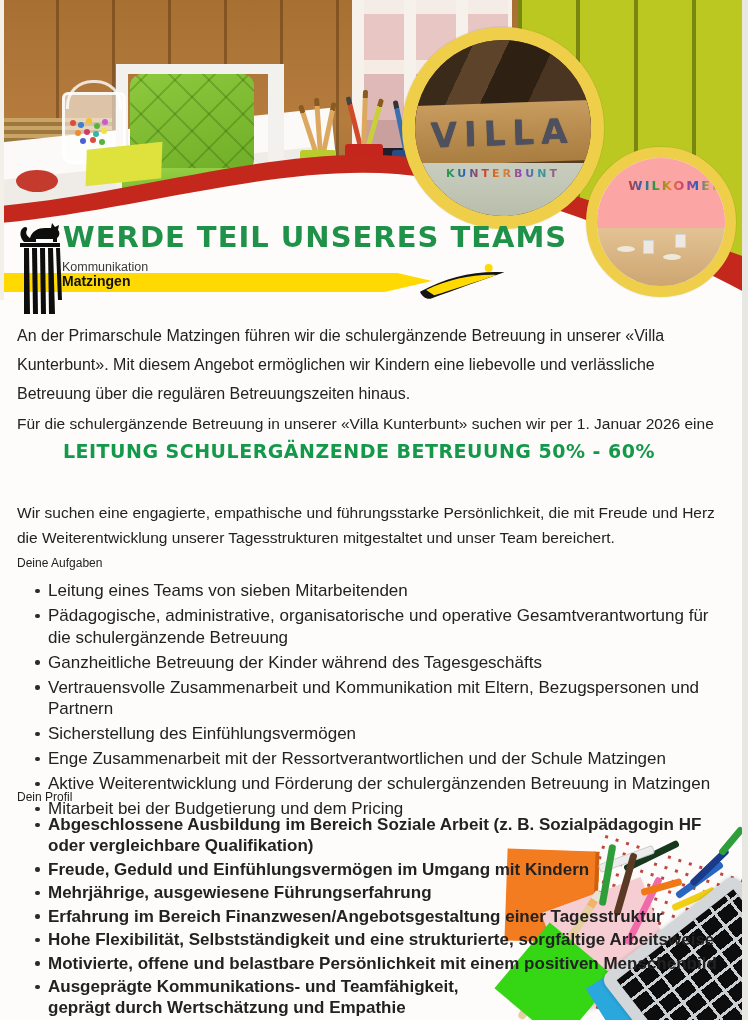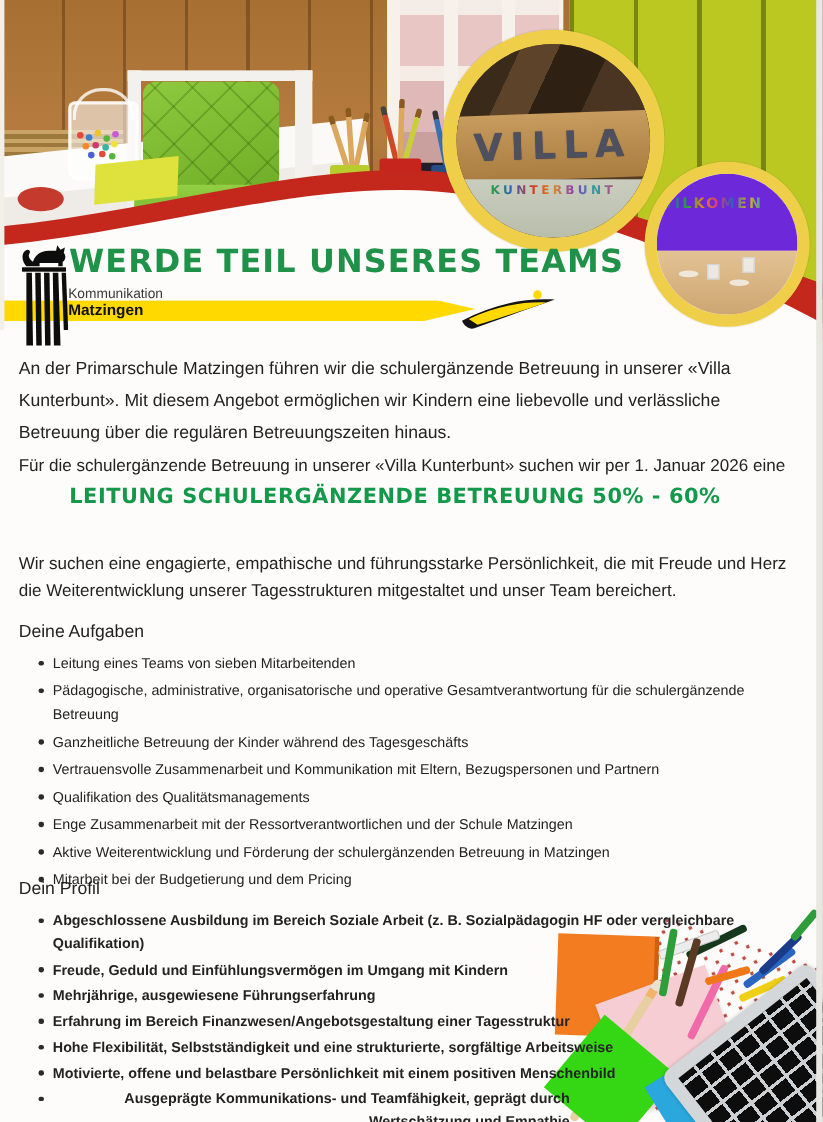--- a/index.html
+++ b/index.html
@@ -74,21 +74,21 @@
   .beams{position:absolute;left:0;top:0;width:100%;height:48%;background:
      linear-gradient(115deg,#3a2a1a 0 28%,#5d432a 28% 44%,#2e2012 44% 66%,#4a3522 66%);}
   .villa-sign{position:absolute;left:-6%;right:-6%;top:36%;height:34%;background:linear-gradient(180deg,#c79c5e,#a97c40);
      transform:rotate(-2deg);display:flex;align-items:center;justify-content:center;}
   .villa-text{font-family:"DejaVu Sans",sans-serif;font-weight:bold;font-size:34px;letter-spacing:7px;color:#4e505e;text-shadow:0 0 1px #3a3c48;}
   .sign-under{position:absolute;left:0;bottom:0;width:100%;height:30%;background:linear-gradient(180deg,#c9cdbf,#b9beab);text-align:center;}
   .hanging-text{font-family:"DejaVu Sans",sans-serif;font-weight:bold;font-size:11px;letter-spacing:3px;
      background:linear-gradient(90deg,#2aa03a,#2a62c0,#d13a2a,#e08a1e,#8a3ac0,#2aa0a0,#d13a7a);
      -webkit-background-clip:text;background-clip:text;color:transparent;}
   .circle-small{left:586px;top:147px;width:128px;height:128px;border:11px solid #efcf4a;background:#f4f1ea;}
-  .welcome-wall{position:absolute;left:0;top:0;width:100%;height:55%;background:#6d28d9;text-align:left;padding-top:18px;box-sizing:border-box;}
+  .welcome-wall{position:absolute;left:0;top:0;width:100%;height:55%;background:#fca5a5;text-align:right;padding-top:18px;box-sizing:border-box;}
   .welcome-text{font-family:"DejaVu Sans",sans-serif;font-weight:bold;font-size:13px;letter-spacing:2px;
      background:linear-gradient(90deg,#d13a2a,#2a62c0,#2aa03a,#e08a1e,#d13a7a,#2a62c0,#e0b01e,#2aa0a0);
      -webkit-background-clip:text;background-clip:text;color:transparent;}
   .welcome-table{position:absolute;left:0;bottom:0;width:100%;height:45%;background:linear-gradient(180deg,#e3c294,#cda671);}
   .glass{position:absolute;width:9px;height:12px;background:rgba(240,244,248,.8);border:1px solid #cfd4d8;}
   .glass-a{left:78px;top:76px;}
   .glass-b{left:46px;top:82px;}
   .plate{position:absolute;width:18px;height:6px;border-radius:50%;background:#efe8da;}
   .plate-a{left:20px;top:88px;}
   .plate-b{left:66px;top:96px;}
@@ -109,26 +109,26 @@
   
   .body-text{position:absolute;z-index:2;}
   .p1{left:17px;top:305px;width:700px;font-size:16px;line-height:29px;}
   .p2{left:17px;top:397px;width:724px;font-size:15.5px;line-height:22px;}
   .h2-green{left:0;top:440px;width:718px;text-align:center;font-family:"DejaVu Sans",sans-serif;
      font-weight:bold;font-size:19px;letter-spacing:.5px;color:#14984a;}
   .p3{left:17px;top:484px;width:716px;font-size:15.5px;line-height:25.5px;}
   .section{left:17px;width:714px;}
   .sec-tasks{top:549px;}
   .sec-profile{top:783px;}
-  .sec-title{font-size:16px;line-height:20px;margin:16px 0 7px 0;font-weight:normal;}
+  .sec-title{font-size:12px;line-height:20px;margin:4px 0 7px 0;font-weight:normal;}
   .flyer-list{list-style:none;margin:0;padding:0 0 0 31px;}
-  .flyer-list li{position:relative;font-size:13px;line-height:21.5px;margin-bottom:3.5px;}
+  .flyer-list li{position:relative;font-size:17px;line-height:21.5px;margin-bottom:3.5px;}
   .flyer-list li::before{content:"";position:absolute;left:-13px;top:8.5px;width:4.5px;height:4.5px;border-radius:50%;background:#2b2b2b;}
   .sec-profile .flyer-list li{line-height:21px;margin-bottom:2.5px;font-weight:bold;}
-  .narrow{max-width:470px;text-align:right;}
+  .narrow{max-width:470px;}
 
   
   .collage{position:absolute;left:500px;top:822px;width:242px;height:198px;z-index:1;}
   .dots{position:absolute;left:72px;top:28px;width:158px;height:176px;transform:rotate(18deg);
      background-image:radial-gradient(circle,#b5342b 1.6px,rgba(0,0,0,0) 1.9px);background-size:11px 11px;opacity:.9;}
   .orange-note{position:absolute;left:6px;top:28px;width:92px;height:92px;background:#f47c20;transform:rotate(2deg);box-shadow:inset -4px 0 0 #d05f10;}
   .pink-note{position:absolute;left:56px;top:70px;width:106px;height:106px;background:#f6cdd2;transform:rotate(-20deg);box-shadow:0 2px 4px rgba(0,0,0,.12);}
   .green-note{position:absolute;left:12px;top:118px;width:86px;height:86px;background:#35d614;transform:rotate(40deg);}
   .blue-note{position:absolute;left:104px;top:134px;width:96px;height:96px;background:#2aa7dd;transform:rotate(-32deg);}
   .wood-pencil{position:absolute;left:56px;top:58px;width:8px;height:150px;border-radius:4px;transform:rotate(32deg);
@@ -245,21 +245,21 @@
   <div class="body-text h2-green">LEITUNG SCHULERGÄNZENDE BETREUUNG 50% - 60%</div>
   <p class="body-text p3">Wir suchen eine engagierte, empathische und führungsstarke Persönlichkeit, die mit Freude und Herz die Weiterentwicklung unserer Tagesstrukturen mitgestaltet und unser Team bereichert.</p>
 
   <div class="body-text section sec-tasks">
     <h3 class="sec-title">Deine Aufgaben</h3>
     <ul class="flyer-list">
       <li>Leitung eines Teams von sieben Mitarbeitenden</li>
       <li>Pädagogische, administrative, organisatorische und operative Gesamtverantwortung für die schulergänzende Betreuung</li>
       <li>Ganzheitliche Betreuung der Kinder während des Tagesgeschäfts</li>
       <li>Vertrauensvolle Zusammenarbeit und Kommunikation mit Eltern, Bezugspersonen und Partnern</li>
-      <li>Qualifikation des Qualitätsmanagements</li>
+      <li>Sicherstellung des Einfühlungsvermögen</li>
       <li>Enge Zusammenarbeit mit der Ressortverantwortlichen und der Schule Matzingen</li>
       <li>Aktive Weiterentwicklung und Förderung der schulergänzenden Betreuung in Matzingen</li>
       <li>Mitarbeit bei der Budgetierung und dem Pricing</li>
     </ul>
   </div>
 
   <div class="body-text section sec-profile">
     <h3 class="sec-title">Dein Profil</h3>
     <ul class="flyer-list">
       <li>Abgeschlossene Ausbildung im Bereich Soziale Arbeit (z. B. Sozialpädagogin HF oder vergleichbare Qualifikation)</li>

